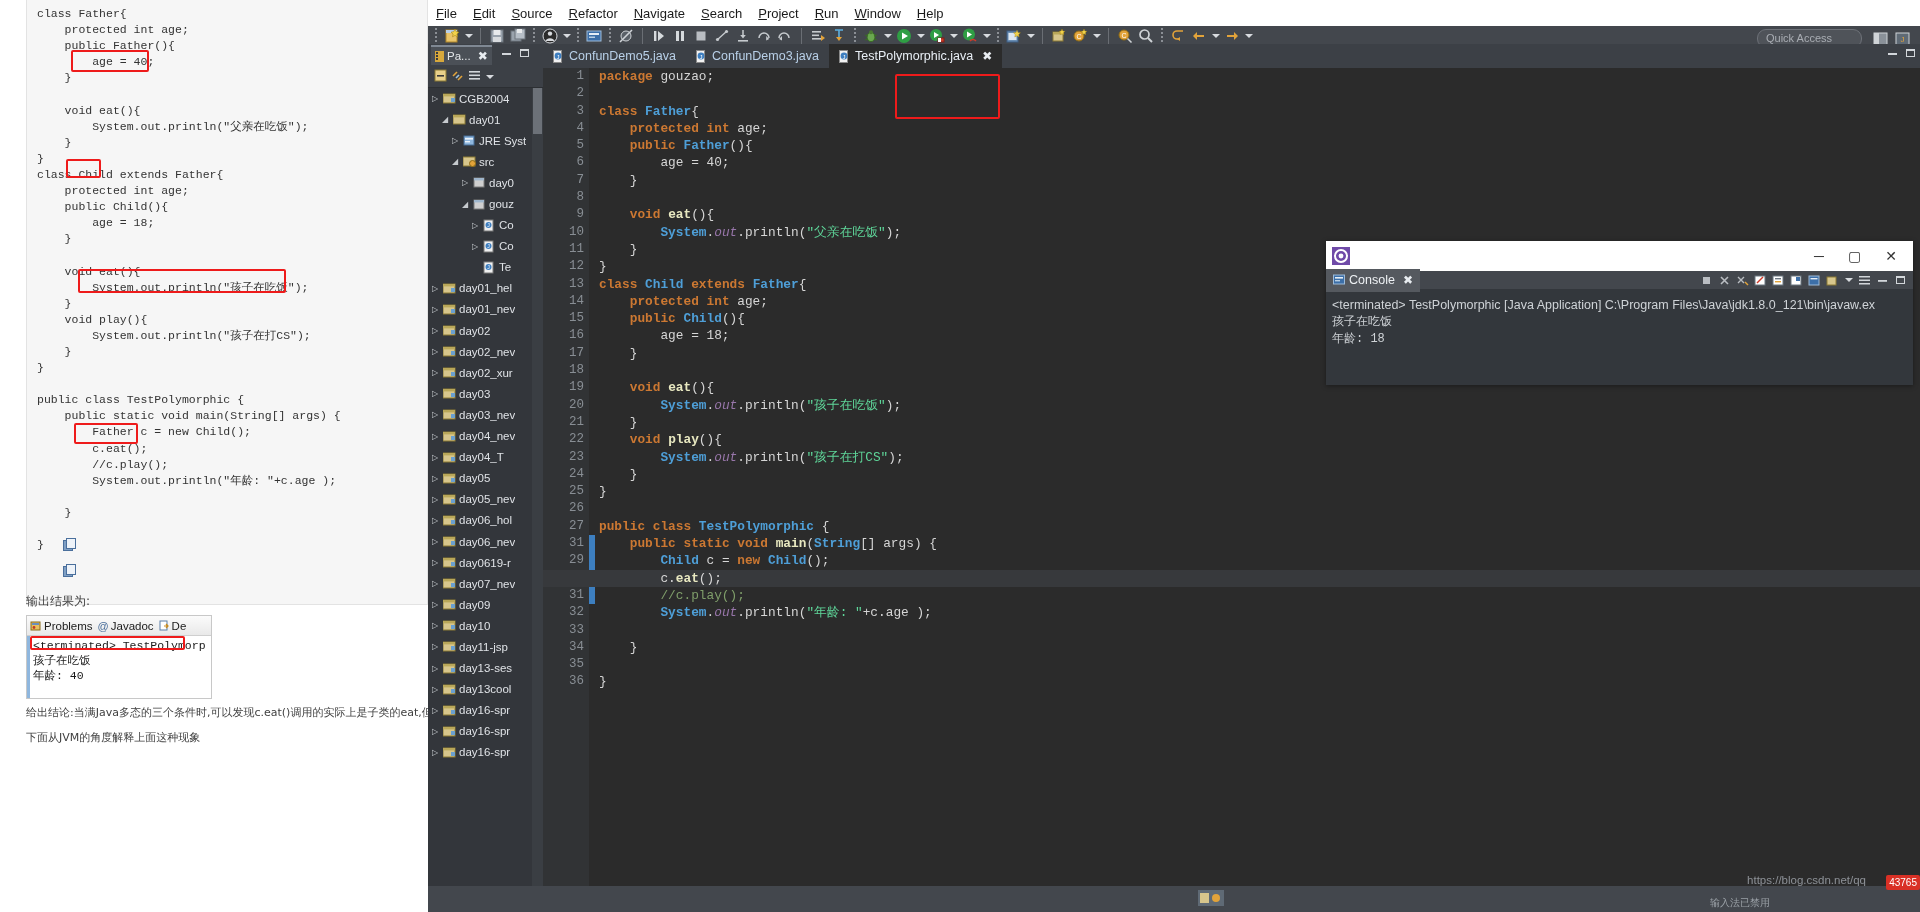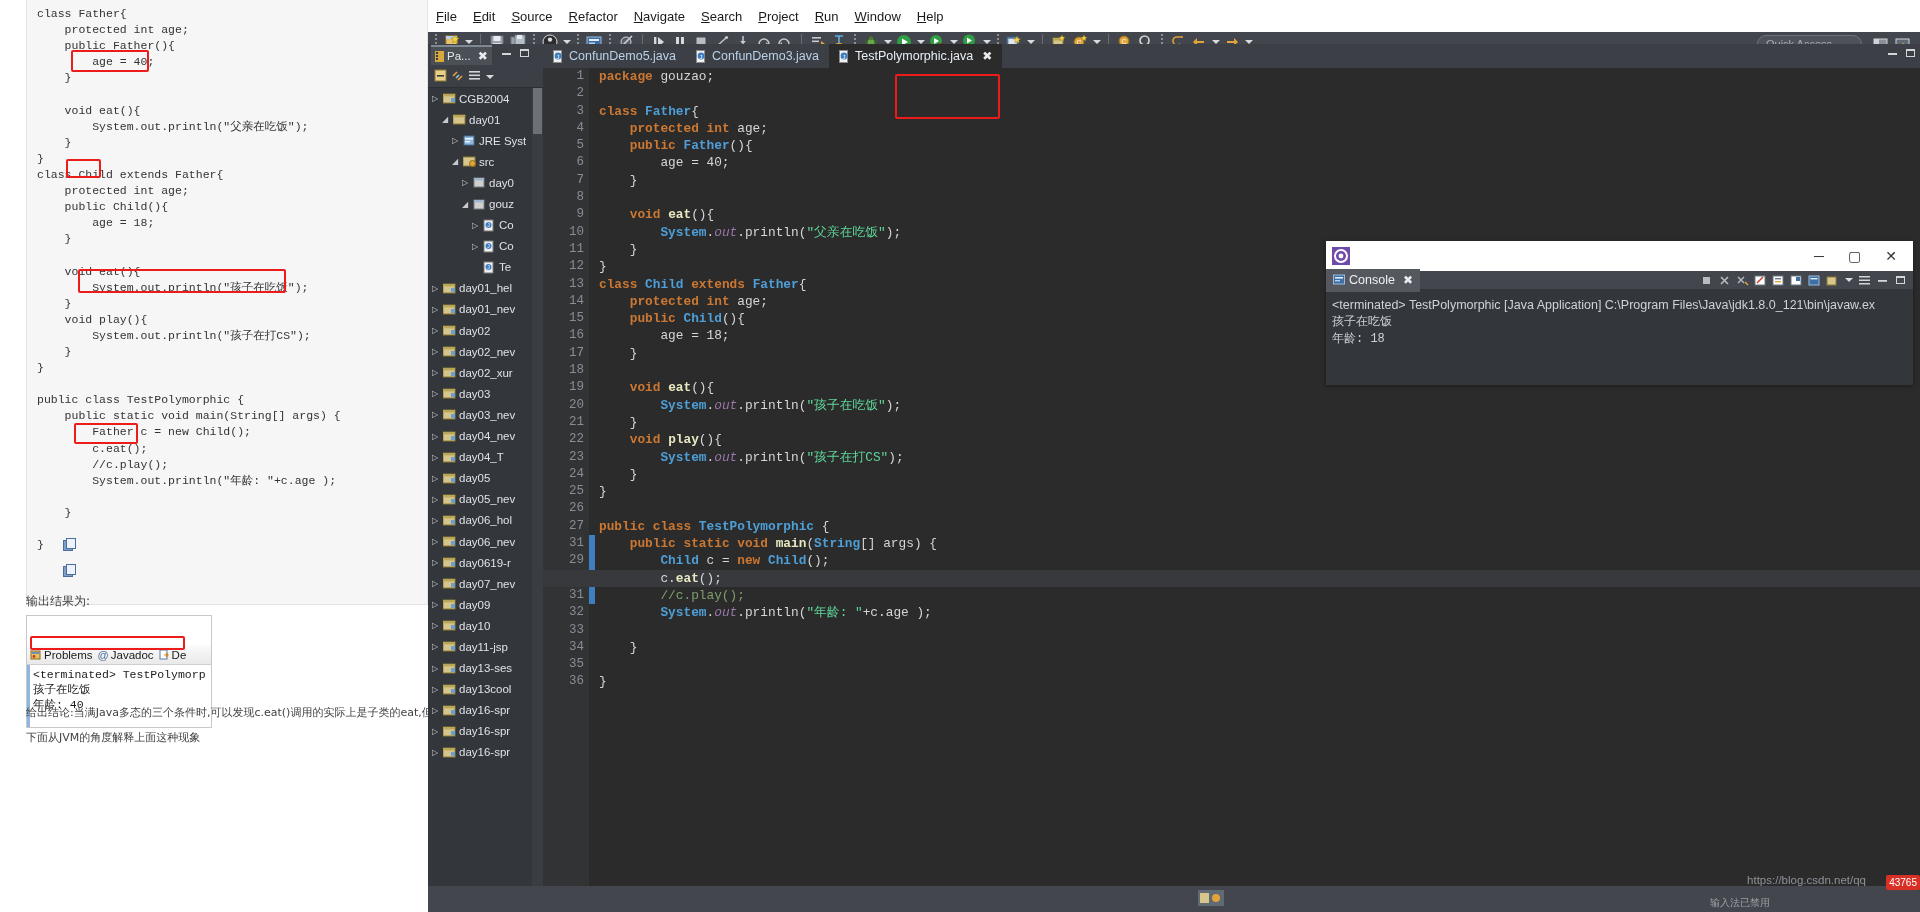--- a/index.html
+++ b/index.html
@@ -47,37 +47,37 @@
 
   
   .mini-console {
     position:absolute; left:26px; width:186px;
     border:1px solid #c8c8c8; background:#ffffff;
   }
   .mini-tabs {
     display:flex; align-items:center; gap:5px; height:20px;
     background:linear-gradient(#fbfbfb,#e9e9e9);
     border-bottom:1px solid #cfcfcf; padding:0 3px;
-    font-size:11.5px; color:#1b1b1b; white-space:nowrap; overflow:hidden;margin-top:29px;
+    font-size:11.5px; color:#1b1b1b; white-space:nowrap; overflow:hidden;
   }
   .mini-tabs .t { display:flex; align-items:center; gap:2px; }
   .mini-body {
     font-family:"Liberation Mono", monospace; font-size:11.5px;
     color:#1a1a1a; padding:2px 3px; line-height:15px;
     border-left:3px solid #8fb7de; height:62px;
   }
 
   
   #eclipse {
     position:absolute; left:428px; top:0; width:1492px; height:912px;
     background:#2f3135; color:#cfd2d6;
     font-family:"Liberation Sans", sans-serif; font-size:12.5px;
   }
   #menubar {
-    height:32px; background:#ffffff; color:#1b1b1b;
+    height:26px; background:#ffffff; color:#1b1b1b;
     display:flex; align-items:center; padding-left:8px; gap:16px;
     font-size:13px;
   }
   #menubar span { cursor:default; }
   #menubar .mn u { text-decoration:underline; }
 
   #toolbar {
     height:26px; background:#43474d; border-bottom:6px solid #737373;
     display:flex; align-items:center; padding:0 4px; gap:3px;
     position:relative;

